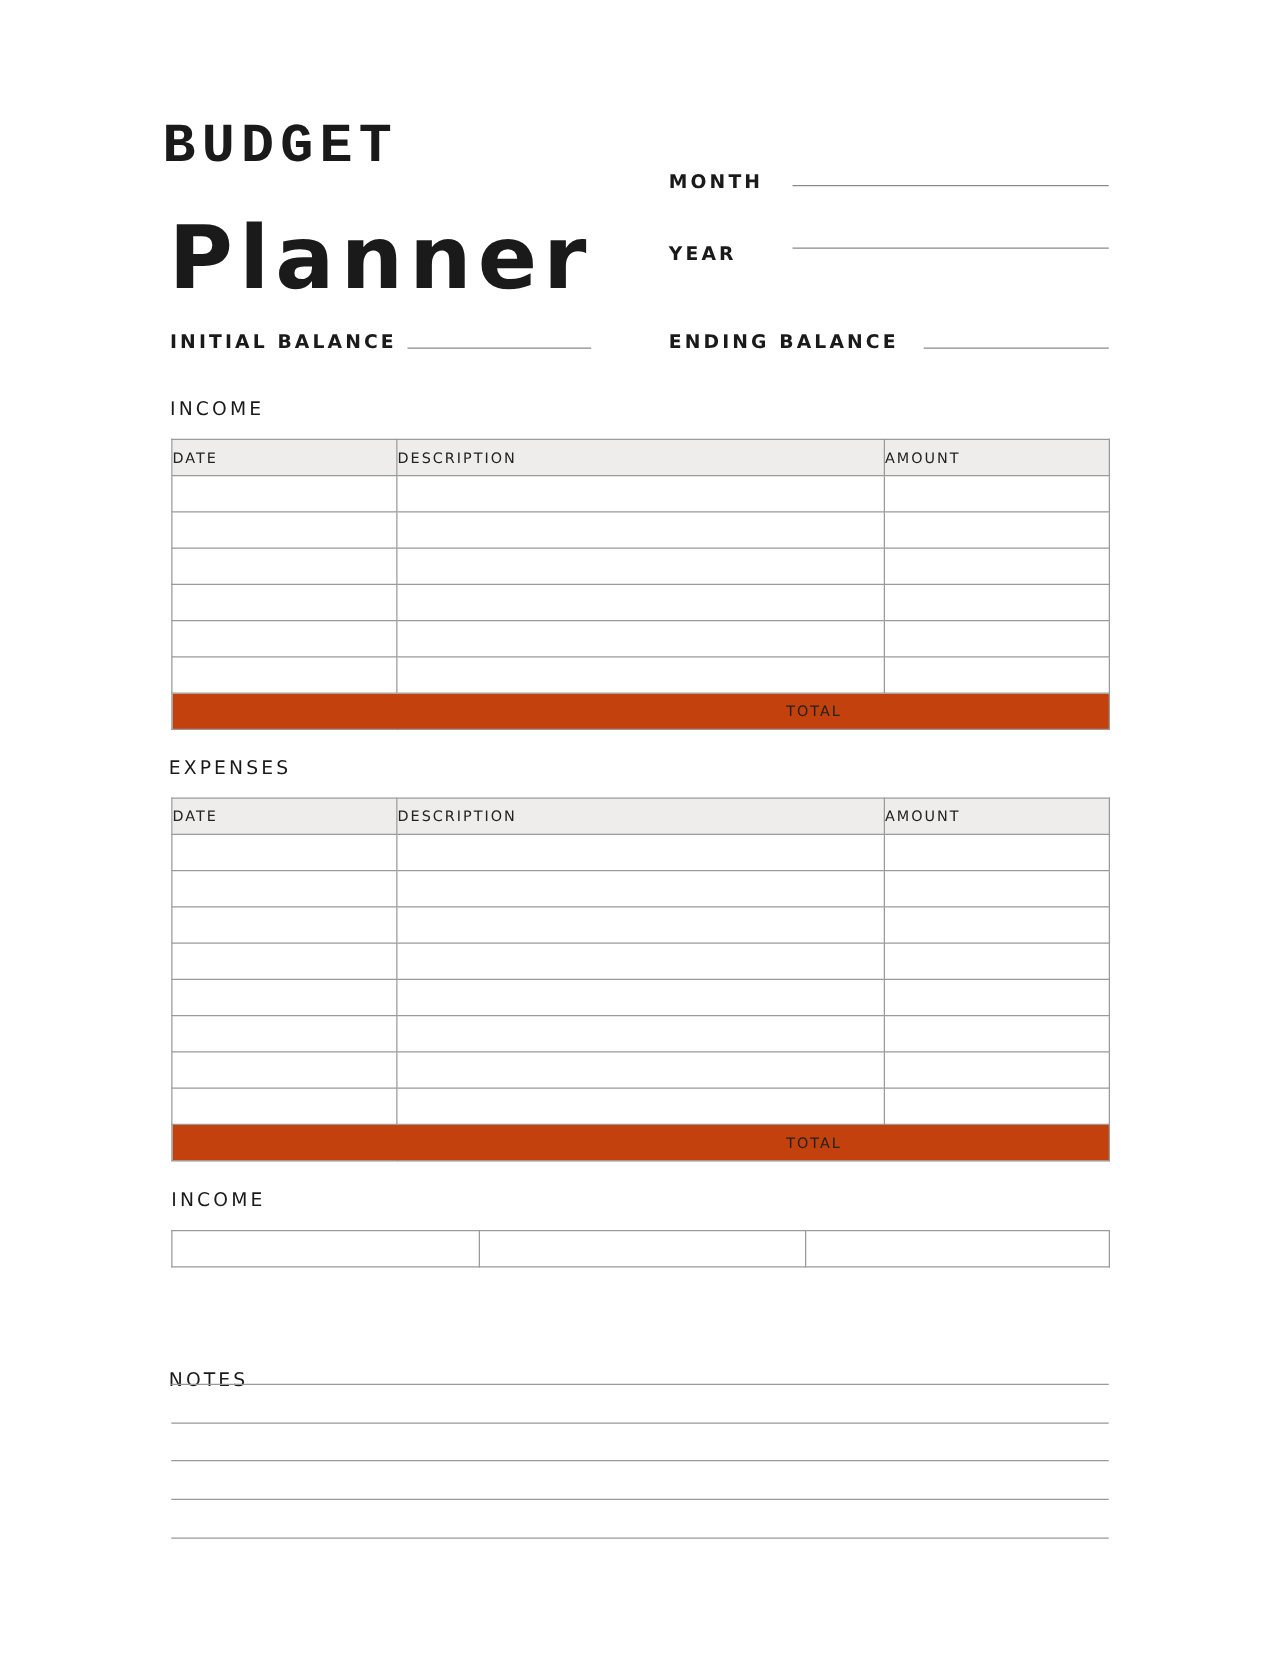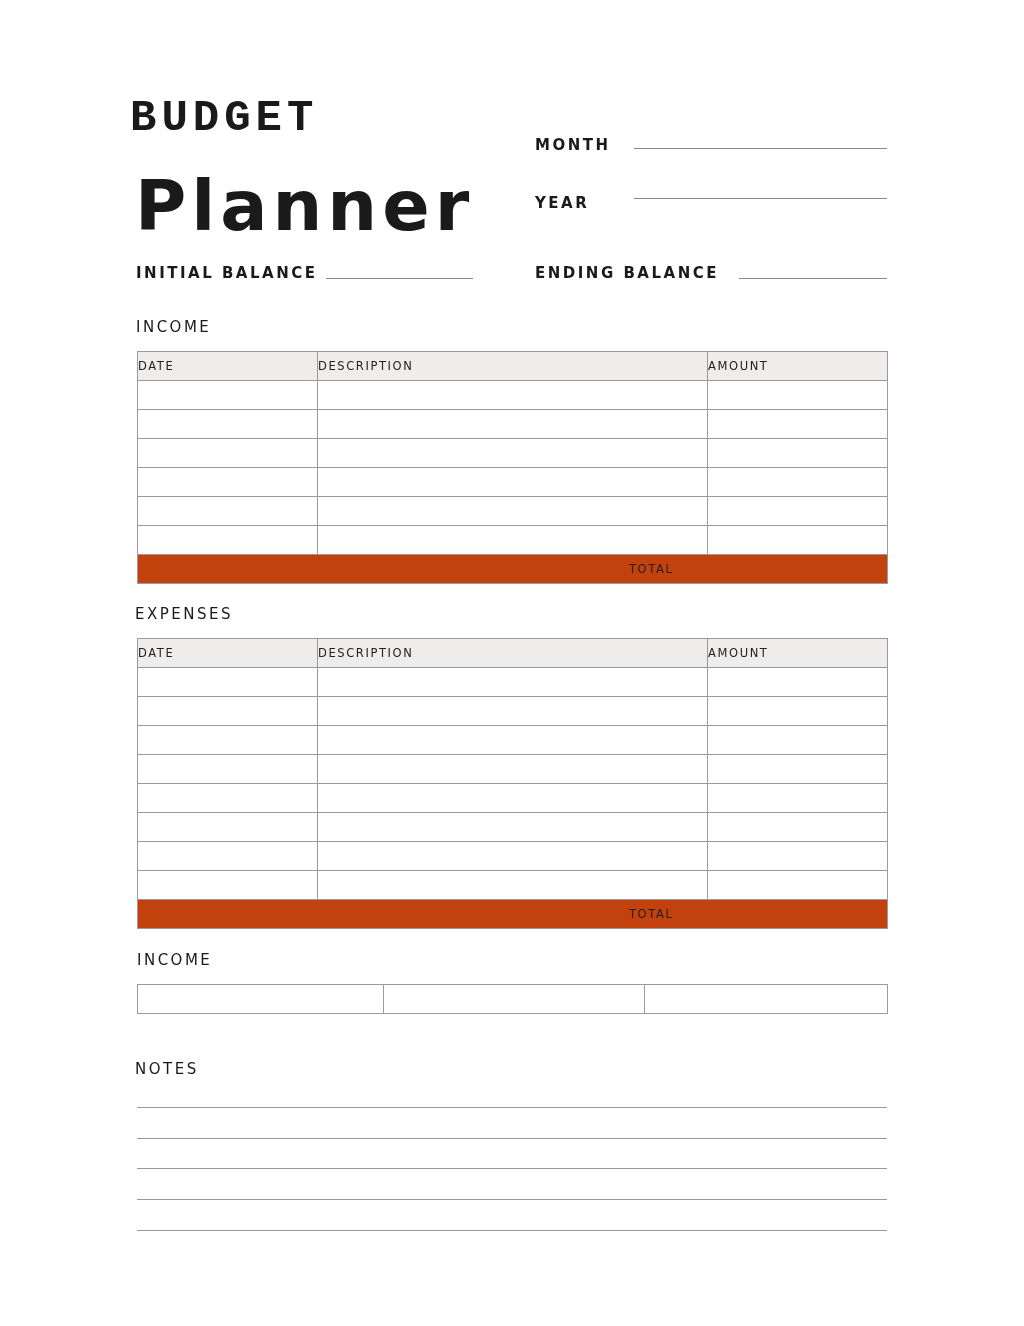--- a/index.html
+++ b/index.html
@@ -149,18 +149,18 @@
     </colgroup>
   <tbody>
   <tr>
     <td></td>
     <td></td>
     <td></td>
   </tr>
 </tbody>
   </table>
 
-<div class="abs section" style="left:135px; top:1060px;text-align:right;">NOTES</div>
+<div class="abs section" style="left:135px; top:1095px;text-align:right;">NOTES</div>
 <div class="notes-line" style="top:1107px;"></div>
 <div class="notes-line" style="top:1138px;"></div>
 <div class="notes-line" style="top:1168px;"></div>
 <div class="notes-line" style="top:1199px;"></div>
 <div class="notes-line" style="top:1230px;"></div>
 
 </body></html>

